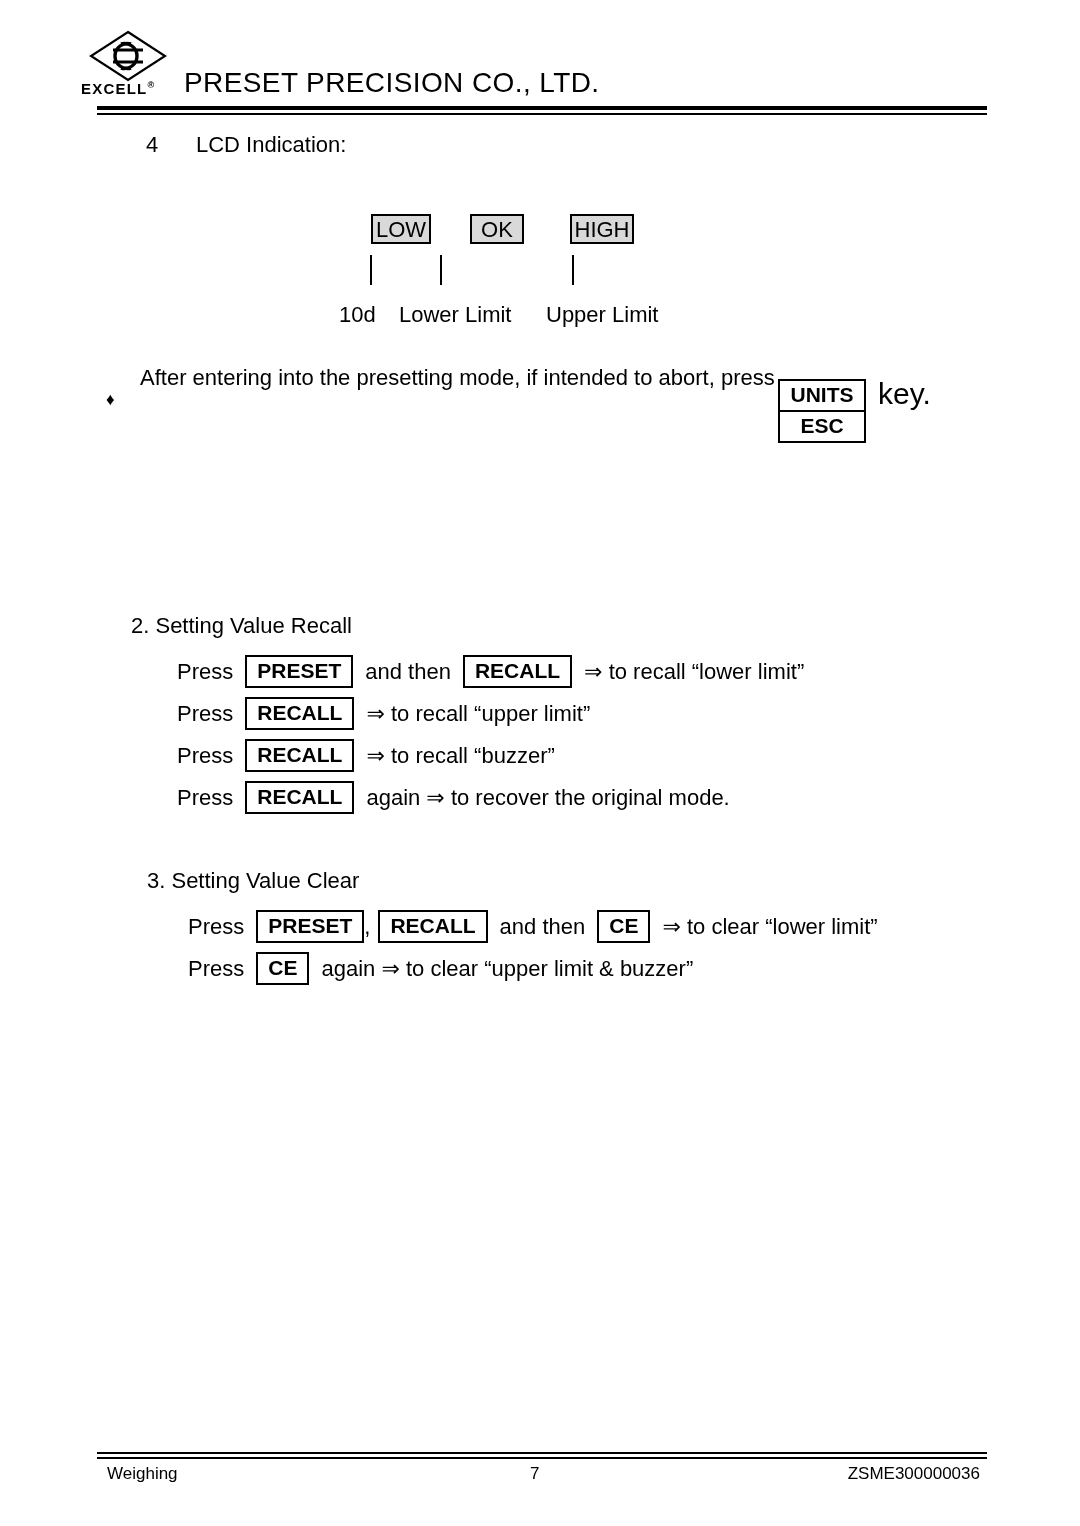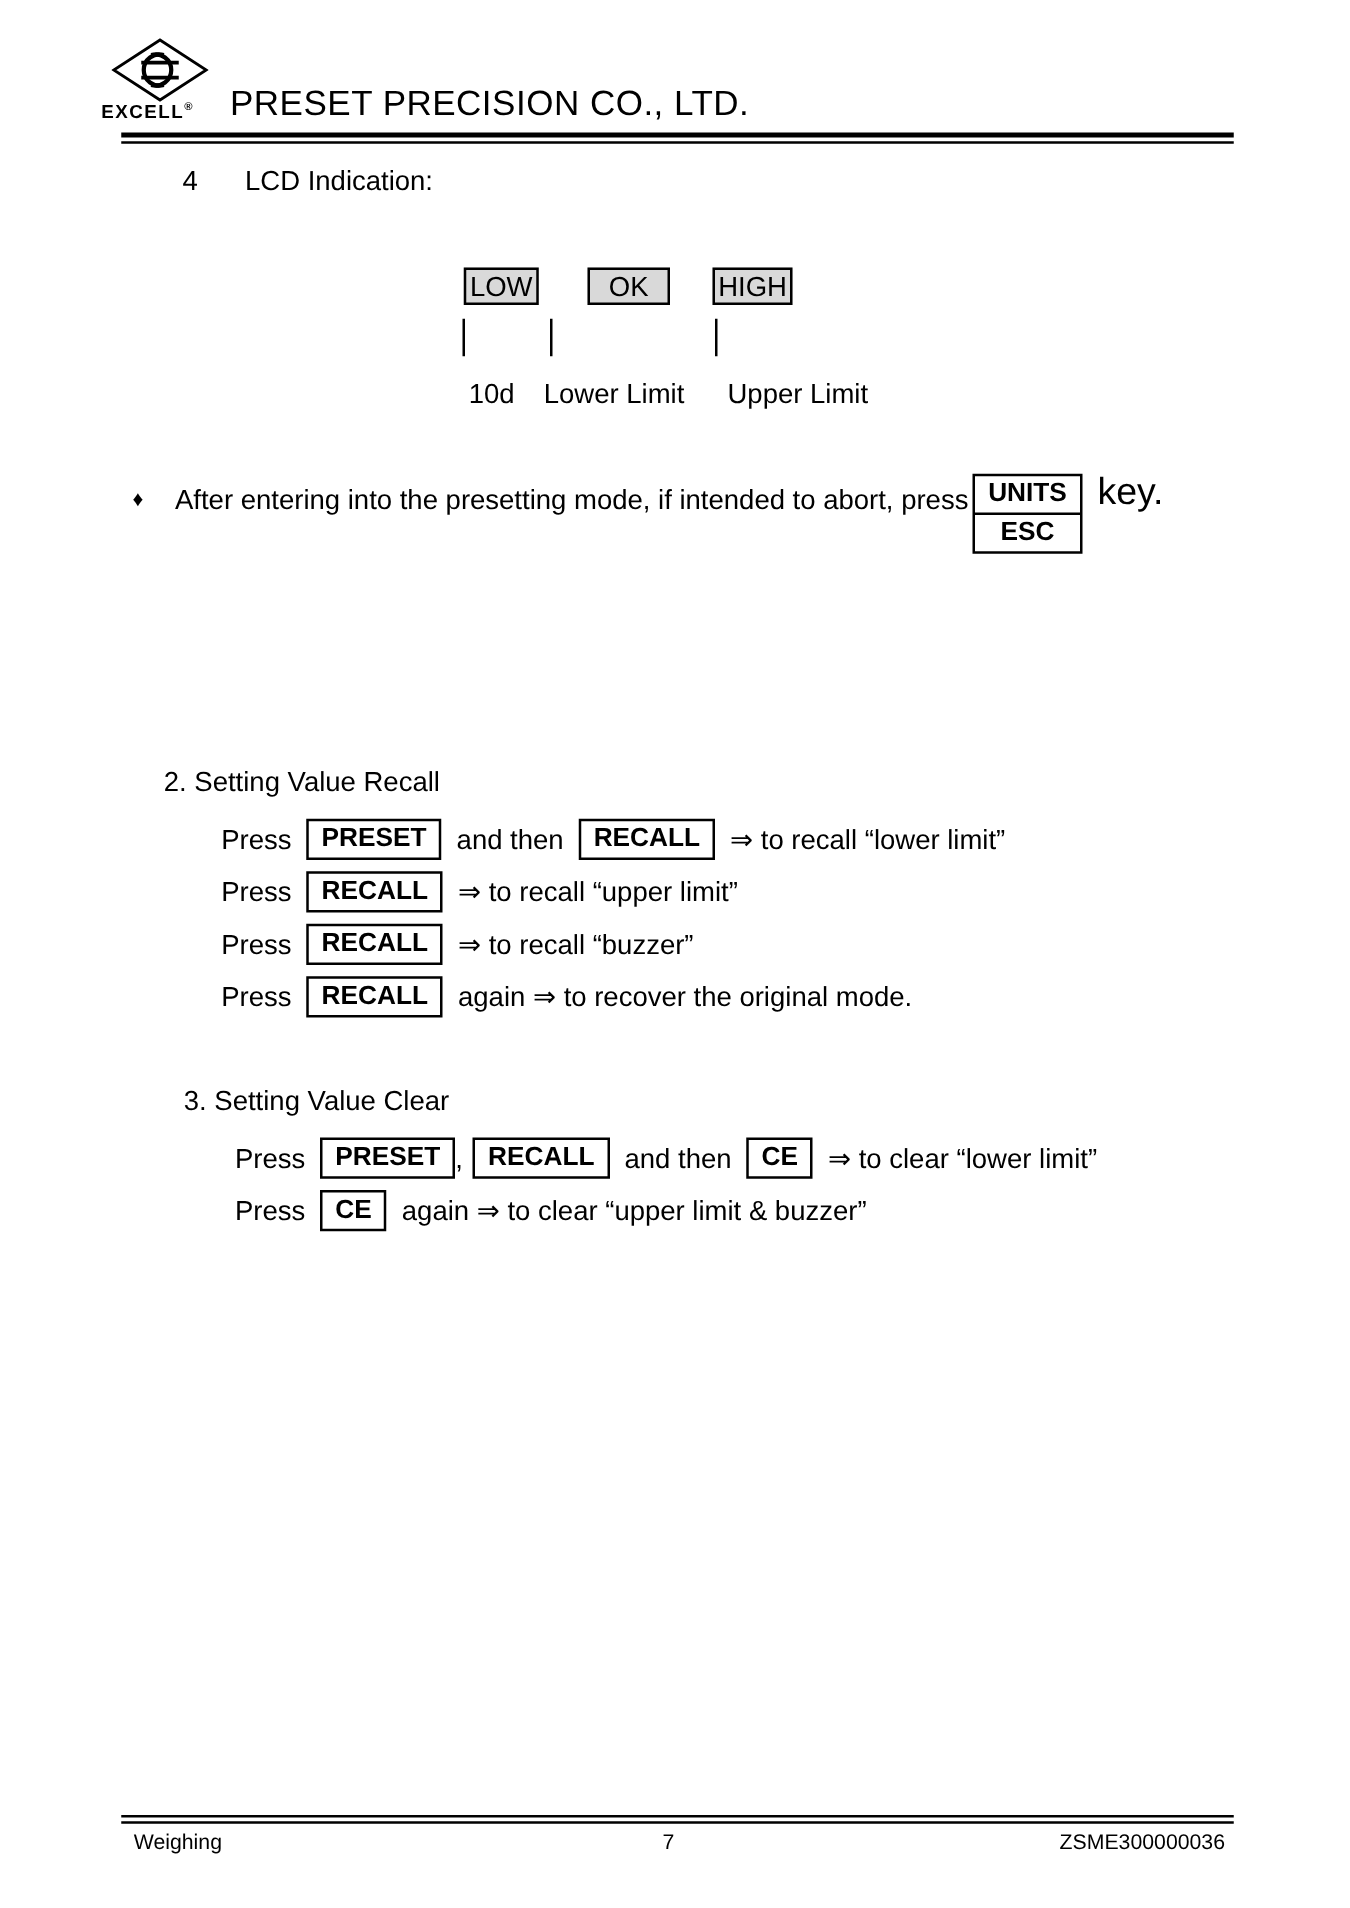--- a/index.html
+++ b/index.html
@@ -110,34 +110,33 @@
   .tick {
     position: absolute;
     width: 2px;
     background: #000;
     height: 30px;
   }
   .lcd-caption {
     position: absolute;
     font-size: 22px;
     white-space: nowrap;
-    margin-left: 36px;
   }
 
   
   .bullet {
     position: absolute;
     left: 106px;
     top: 390px;
     font-size: 17px;
   }
   .bullet-text {
     position: absolute;
     left: 140px;
-    top: 387px;
+    top: 365px;
     font-size: 22px;
     white-space: nowrap;
   }
   .key-unitesc {
     position: absolute;
     left: 778px;
     top: 379px;
     width: 88px;
     border: 2px solid #000;
     background: #fff;
@@ -235,21 +234,21 @@
   <div class="rule-double" style="top:106px; height:10px;">
     <div class="rule-thick" style="top:0;"></div>
     <div class="rule-thin" style="top:7px;"></div>
   </div>
 
   <div class="num-4">4</div>
   <div class="lcd-title">LCD Indication:</div>
 
   <div>
     <div class="lcd-box" style="left:371px; top:214px; width:60px;">LOW</div>
-    <div class="lcd-box" style="left:470px; top:214px; width:66px;">OK</div>
+    <div class="lcd-box" style="left:470px; top:214px; width:54px;">OK</div>
     <div class="lcd-box" style="left:570px; top:214px; width:64px;">HIGH</div>
 
     <div class="tick" style="left:370px; top:255px;"></div>
     <div class="tick" style="left:440px; top:255px;"></div>
     <div class="tick" style="left:572px; top:255px;"></div>
 
     <div class="lcd-caption" style="left:339px; top:302px;">10d</div>
     <div class="lcd-caption" style="left:399px; top:302px;">Lower Limit</div>
     <div class="lcd-caption" style="left:546px; top:302px;text-align:right;">Upper Limit</div>
   </div>

